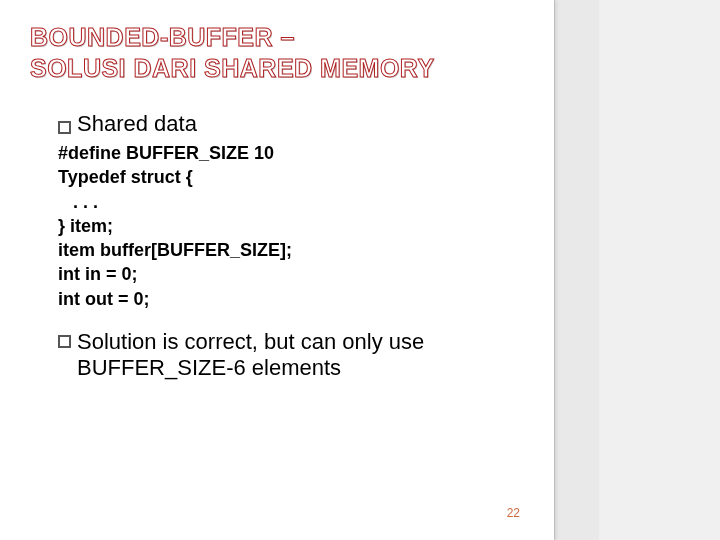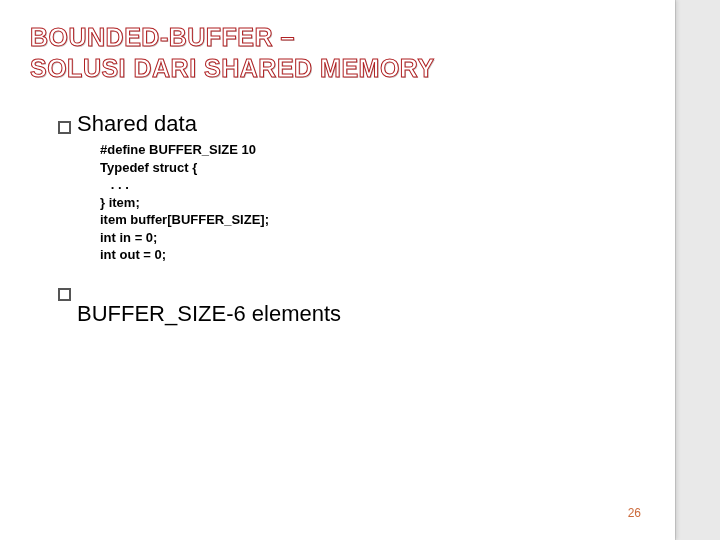--- a/index.html
+++ b/index.html
@@ -4,21 +4,21 @@
 <style>
   * { margin: 0; padding: 0; box-sizing: border-box; }
   html, body { width: 720px; height: 540px; overflow: hidden; }
   body {
     font-family: "Trebuchet MS", "Segoe UI", Verdana, sans-serif;
     background: #f0f0f0;
     display: flex;
     justify-content: flex-start;
   }
   .slide {
-    width: 675px;
+    width: 554px;
     height: 540px;
     background: #ffffff;
     position: relative;
     box-shadow: 2px 0 4px rgba(0,0,0,.12);
     padding: 22px 30px 30px 30px;
   }
   .right-strip {
     width: 45px;
     height: 540px;
     background: #e9e9e9;
@@ -52,23 +52,22 @@
     flex: 0 0 auto;
     margin-top: 6px;
     margin-right: 6px;
   }
   .bullet-text {
     font-size: 22px;
     color: #000;
     font-weight: 400;
   }
   .code {
-    margin-left: 42px;
     margin-top: 4px;
-    font-size: 13px;
+    font-size: 18px;
     font-weight: 700;
     line-height: 1.35;
     white-space: pre;
     color: #000;
     font-family: "Trebuchet MS", "Segoe UI", Verdana, sans-serif;
   }
   .second-bullet { margin-top: 18px; }
   .wrap {
     display: flex;
     flex-wrap: wrap;
@@ -109,21 +108,22 @@
     <div class="code">#define BUFFER_SIZE 10
 Typedef struct {
    . . .
 } item;
 item buffer[BUFFER_SIZE];
 int in = 0;
 int out = 0;</div>
 
     <div class="bullet-row second-bullet wrap">
       <span class="square"></span>
+      <span class="bullet-text line1">Solution is correct, but can only use</span>
       <span class="bullet-text line2">BUFFER_SIZE-6 elements</span>
     </div>
 
   </div>
 
-  <div class="page-num">26</div>
+  <div class="page-num">22</div>
 </div>
 
 <div class="right-strip"></div>
 
 </body></html>

